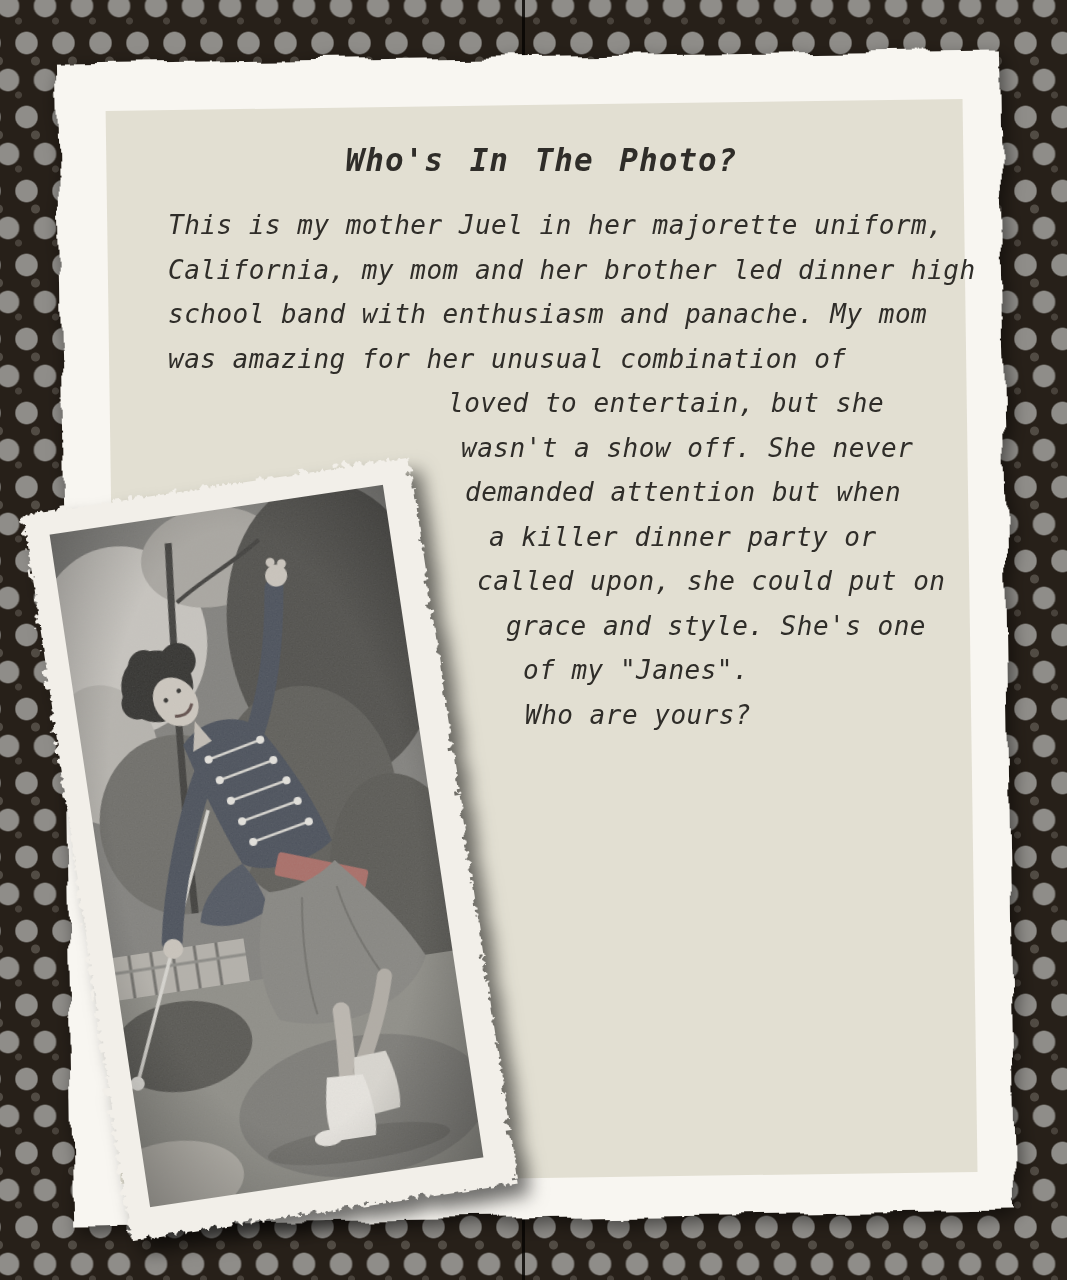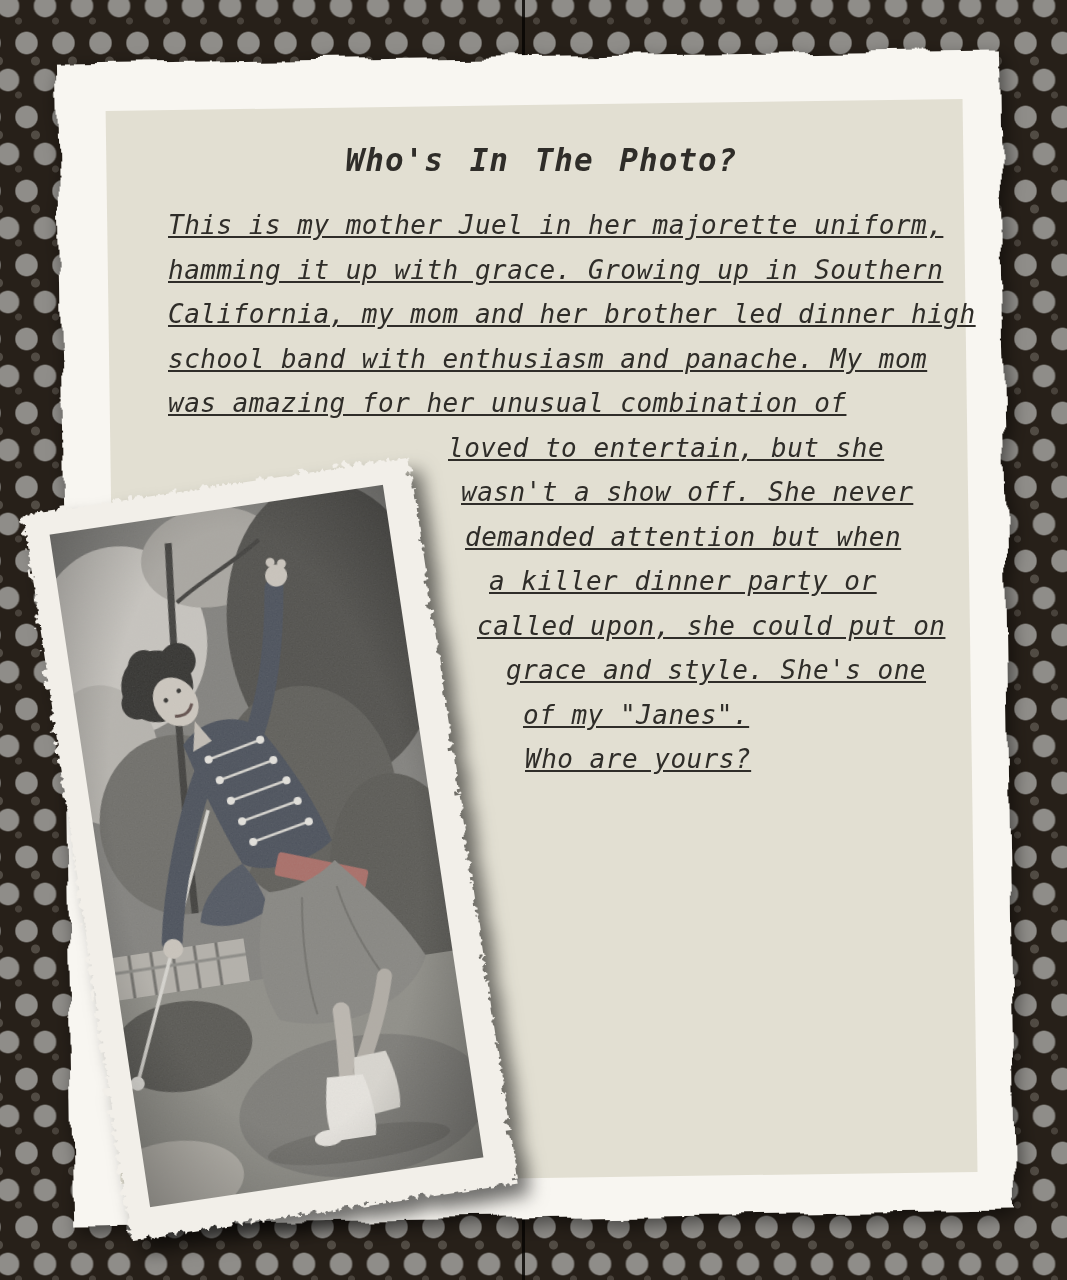--- a/index.html
+++ b/index.html
@@ -30,21 +30,21 @@
     letter-spacing:1px;word-spacing:6px;
     color:var(--ink,#2f2d29);
     margin-top:12px;
   }
   .story{
     position:absolute;left:168px;top:203px;
     font-size:26px;font-style:italic;
     line-height:44.5px;letter-spacing:.5px;
     color:var(--ink,#2f2d29);
   }
-  .ln{white-space:nowrap;text-decoration:underline;}
+  .ln{white-space:nowrap;}
   .i5{margin-left:260px}.i6{margin-left:280px}.i7{margin-left:293px}
   .i8{margin-left:297px}.i9{margin-left:309px}.i10{margin-left:321px}
   .i11{margin-left:328px}.i12{margin-left:338px}.i13{margin-left:355px}
   .i14{margin-left:357px}
   .photo{
     position:absolute;left:64px;top:472px;width:405px;height:748px;
     transform:rotate(-8.5deg);transform-origin:50% 50%;
     filter:drop-shadow(10px 14px 9px rgba(0,0,0,.55));
   }
 </style>
@@ -66,21 +66,20 @@
     <g transform="rotate(-0.8 536 637)">
       <rect x="65" y="57" width="942" height="1161" fill="#f8f6f1" filter="url(#tornEdge)"></rect>
       <rect x="113" y="105" width="857" height="1073" fill="#e2dfd2"></rect>
     </g>
   </svg>
 
   <div class="title">Who's In The Photo?</div>
 
   <div class="story">
     <div class="ln i0">This is my mother Juel in her majorette uniform,</div>
-    <div class="ln i1">hamming it up with grace. Growing up in Southern</div>
     <div class="ln i2">California, my mom and her brother led dinner high</div>
     <div class="ln i3">school band with enthusiasm and panache. My mom</div>
     <div class="ln i4">was amazing for her unusual combination of</div>
     <div class="ln i6">loved to entertain, but she</div>
     <div class="ln i7">wasn't a show off. She never</div>
     <div class="ln i8">demanded attention but when</div>
     <div class="ln i10">a killer dinner party or</div>
     <div class="ln i9">called upon, she could put on</div>
     <div class="ln i12">grace and style. She's one</div>
     <div class="ln i13">of my "Janes".</div>

